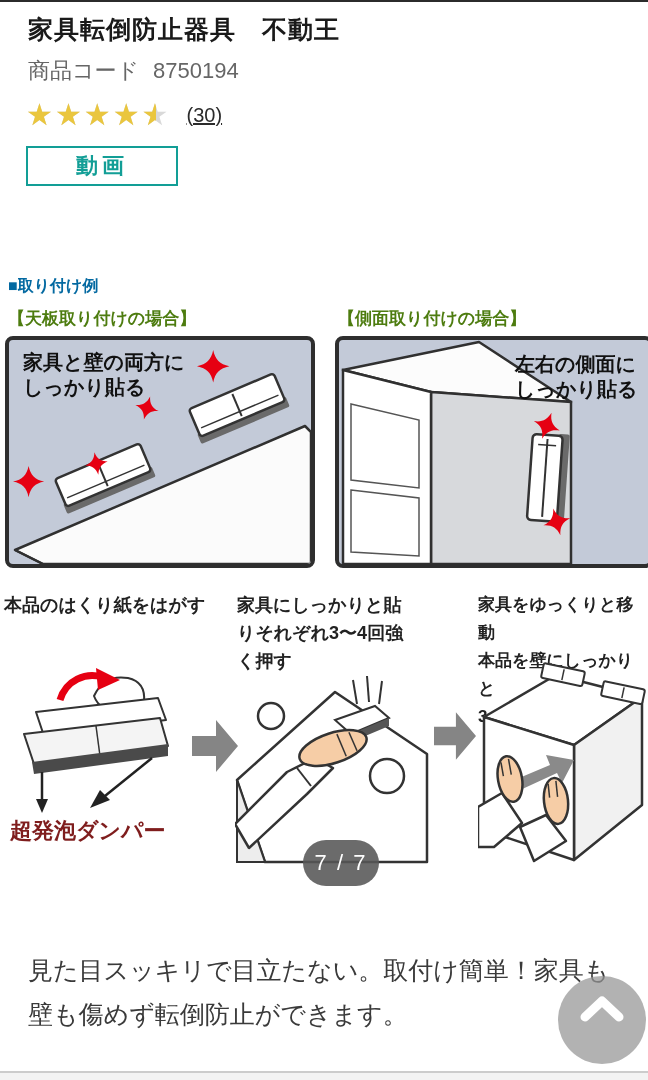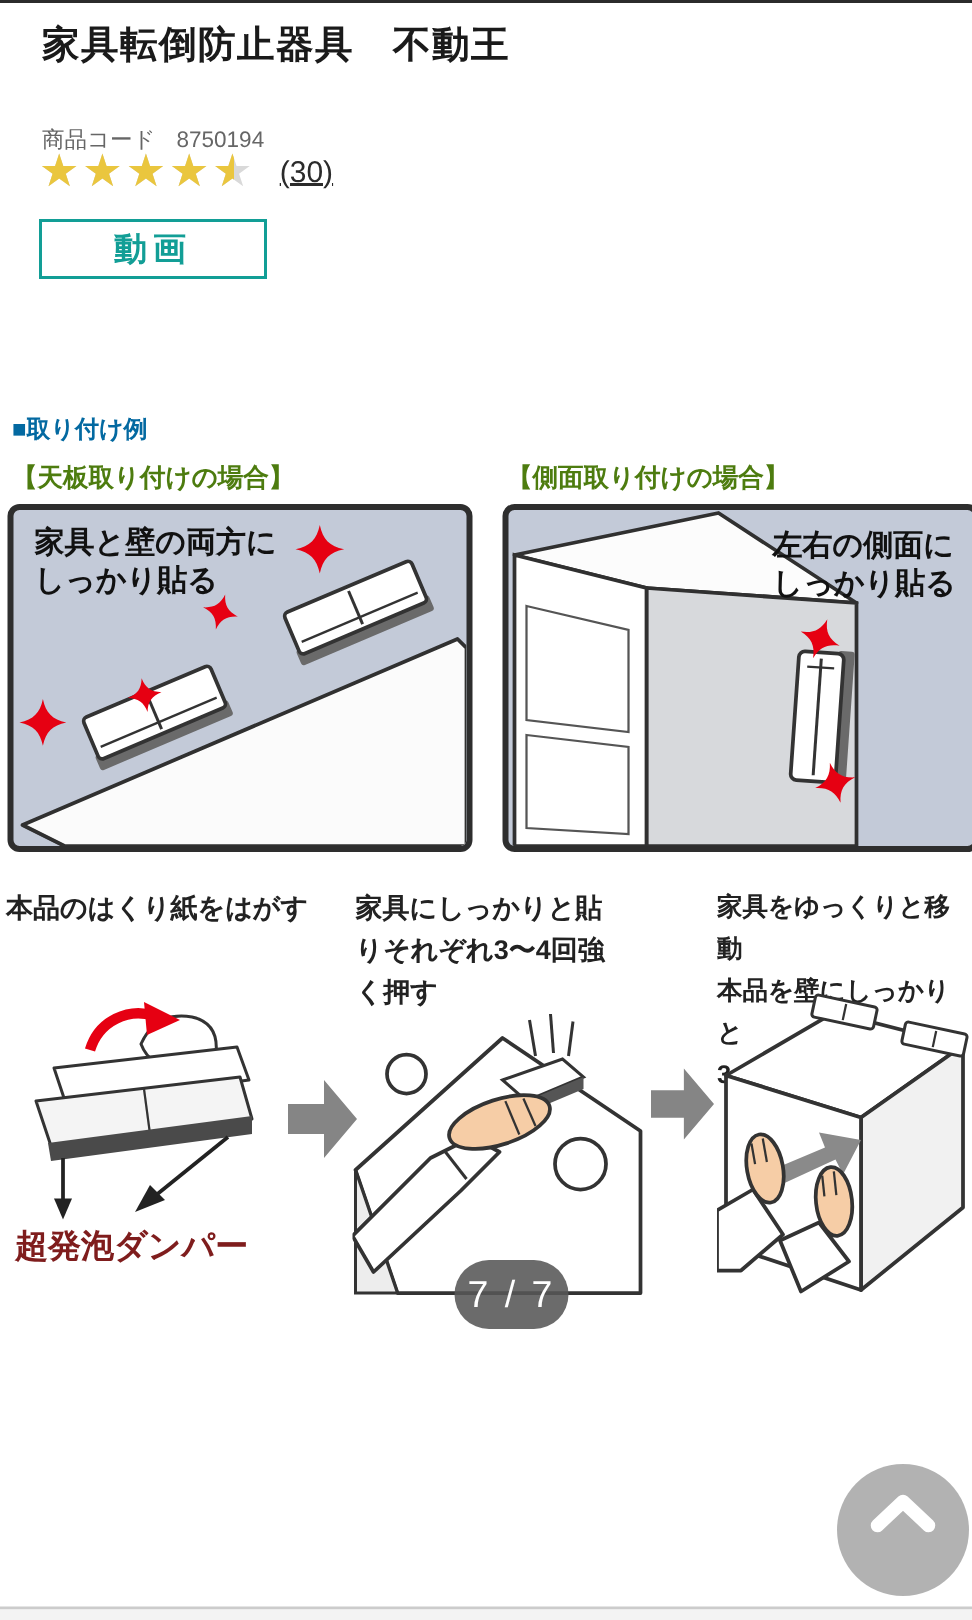--- a/index.html
+++ b/index.html
@@ -4,21 +4,21 @@
 <style>
   * { margin:0; padding:0; box-sizing:border-box; }
   html,body { background:#fff; }
   body { font-family:"Liberation Sans", sans-serif; }
   .page { position:relative; width:648px; height:1080px; background:#fff; overflow:hidden; }
 
   .top-line { position:absolute; left:0; top:0; width:648px; height:2px; background:#2b2b2b; }
 
   
   .title { position:absolute; left:28px; top:13px; font-size:25px; font-weight:bold; color:#1a1a1a; letter-spacing:1px; }
-  .code-row { position:absolute; left:28px; top:56px; font-size:15px; color:#666;margin-top:28px; }
+  .code-row { position:absolute; left:28px; top:56px; font-size:22px; color:#666; }
   .code-row .val { margin-left:14px; color:#666; }
   .rating-row { position:absolute; left:26px; top:96px; height:38px; display:flex; align-items:center; }
   .stars { position:relative; font-size:30px; line-height:1; letter-spacing:2px; color:#d9d9d9; white-space:nowrap; }
   .stars .fill { position:absolute; left:0; top:0; overflow:hidden; color:#eac63e; white-space:nowrap; }
   .review-link { margin-left:16px; font-size:20px; color:#2b2b2b; text-decoration:underline; cursor:pointer; }
   .video-btn { position:absolute; left:26px; top:146px; width:152px; height:40px; background:#fff;
                border:2px solid #129e96; color:#129e96; font-size:22px; font-weight:bold;
                font-family:"Liberation Sans",sans-serif; letter-spacing:4px; cursor:pointer; }
 
   
@@ -46,21 +46,21 @@
   .step-fig { position:absolute; }
   .fig1 { left:8px; top:668px; }
   .fig2 { left:235px; top:662px; }
   .fig3 { left:478px; top:655px; }
   .damper-label { position:absolute; left:10px; top:816px; font-size:22px; font-weight:bold; color:#7f1d1d; }
   .block-arrow { position:absolute; }
   .block-arrow.a1 { left:192px; top:720px; }
   .block-arrow.a2 { left:434px; top:712px; }
 
   .pager { position:absolute; left:303px; top:840px; width:76px; height:46px; border-radius:23px;
-           background:rgba(86,86,86,0.88); color:#fff; font-size:25px; display:flex;
+           background:rgba(86,86,86,0.88); color:#fff; font-size:22px; display:flex;
            align-items:center; justify-content:center; letter-spacing:2px; }
 
   .description { position:absolute; left:28px; top:948px; width:606px; font-size:25px; color:#3a3a3a;
                  line-height:44px; }
 
   .scroll-top { position:absolute; left:558px; top:976px; width:88px; height:88px; border:none;
                 border-radius:50%; background:rgba(148,148,148,0.72); cursor:pointer; padding:0; }
   .scroll-top svg { position:absolute; left:20px; top:16px; }
 
   .bottom-line { position:absolute; left:0; top:1071px; width:648px; height:2px; background:#ccc; }
@@ -218,20 +218,21 @@
     <svg class="block-arrow a1" width="46" height="52" viewBox="0 0 46 52">
       <polygon points="0,16 24,16 24,0 46,26 24,52 24,36 0,36" fill="#858585"></polygon>
     </svg>
     <svg class="block-arrow a2" width="42" height="48" viewBox="0 0 46 52">
       <polygon points="0,16 24,16 24,0 46,26 24,52 24,36 0,36" fill="#858585"></polygon>
     </svg>
 
     <div class="pager">7 / 7</div>
   </section>
 
+  <p class="description">見た目スッキリで目立たない。取付け簡単！家具も壁も傷めず転倒防止ができます。</p>
 
   <button class="scroll-top">
     <svg width="48" height="32" viewBox="0 0 48 32">
       <polyline points="7,25 24,9 41,25" fill="none" stroke="#fff" stroke-width="9" stroke-linecap="round" stroke-linejoin="round"></polyline>
     </svg>
   </button>
 
   <div class="bottom-line"></div>
   <div class="bottom-strip"></div>
 

